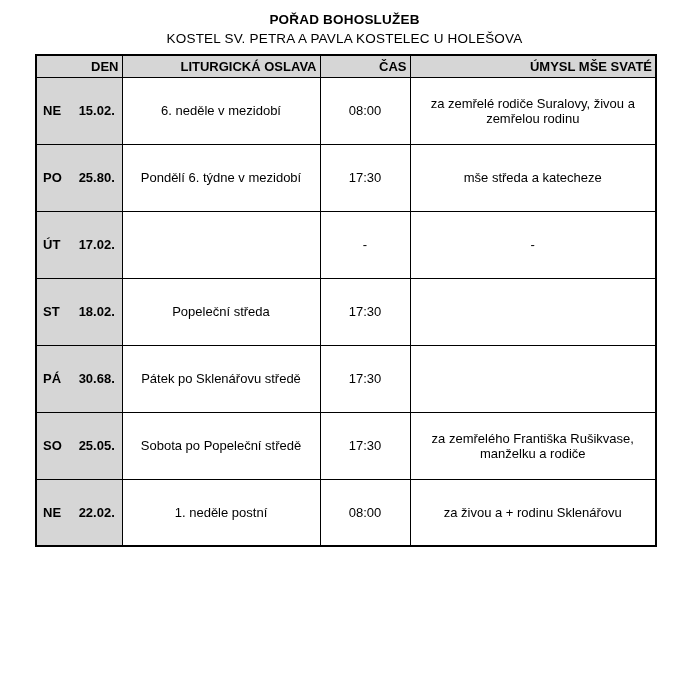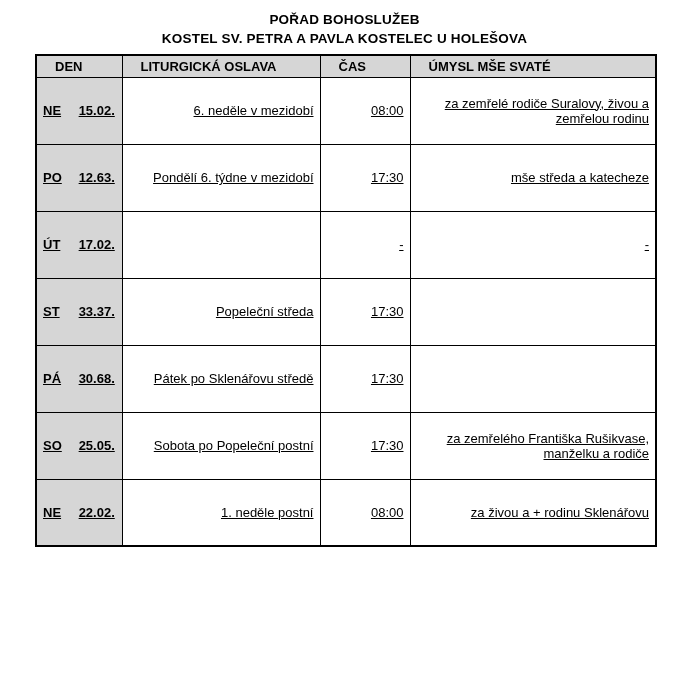--- a/index.html
+++ b/index.html
@@ -20,21 +20,21 @@
     margin-bottom: 2px;
   }
   .title-line1 {
     font-size: 13.5px;
     font-weight: bold;
     letter-spacing: 0.2px;
     margin: 2px 0;
   }
   .title-line2 {
     font-size: 13.5px;
-    font-weight: bold;
+    font-weight: normal;
     letter-spacing: 0.2px;
     margin: 4px 0;
   }
   .title-line3 {
     font-size: 12.5px;
     font-weight: normal;
     margin: 4px 0;
   }
   table.schedule {
     border-collapse: collapse;
@@ -46,40 +46,39 @@
   table.schedule th, table.schedule td {
     border: 1.5px solid #000000;
     font-size: 13px;
     vertical-align: middle;
     box-sizing: border-box;
   }
   table.schedule th {
     background: #d6d6d6;
     font-weight: bold;
     height: 22px;
-    padding: 2px 18px;
-    text-align: left;
+    padding: 2px 3px;
+    text-align: right;
   }
   col.c-den { width: 86px; }
   col.c-osl { width: 198px; }
   col.c-cas { width: 90px; }
   col.c-umy { width: 246px; }
   td.day-cell {
     background: #d6d6d6;
     font-weight: bold;
     text-align: left;
     padding-left: 6px;
     white-space: nowrap;
   }
-  td.day-cell .day-abbr { display: inline-block; min-width: 26px; text-decoration: underline; }
-  td.day-cell .day-date { display: inline-block; margin-left: 6px; text-decoration: underline; }
+  td.day-cell .day-abbr { display: inline-block; min-width: 26px; }
+  td.day-cell .day-date { display: inline-block; margin-left: 6px; }
   td.cell-center {
-    text-align: right;
+    text-align: center;
     padding: 2px 6px;
-    text-decoration: underline;
   }
   tr.data-row { height: 67px; }
 </style>
 </head>
 <body>
 
 <div class="page">
 
   <div class="title-block">
     <div class="title-line1">POŘAD BOHOSLUŽEB</div>
@@ -107,59 +106,59 @@
           <span class="day-abbr">NE</span>
           <span class="day-date">15.02.</span>
         </td>
         <td class="cell-center">6. neděle v mezidobí</td>
         <td class="cell-center">08:00</td>
         <td class="cell-center">za zemřelé rodiče Suralovy, živou a zemřelou rodinu</td>
       </tr>
       <tr class="data-row">
         <td class="day-cell">
           <span class="day-abbr">PO</span>
-          <span class="day-date">12.63.</span>
+          <span class="day-date">25.80.</span>
         </td>
         <td class="cell-center">Pondělí 6. týdne v mezidobí</td>
         <td class="cell-center">17:30</td>
         <td class="cell-center">mše středa a katecheze</td>
       </tr>
       <tr class="data-row">
         <td class="day-cell">
           <span class="day-abbr">ÚT</span>
           <span class="day-date">17.02.</span>
         </td>
         <td class="cell-center"></td>
         <td class="cell-center">-</td>
         <td class="cell-center">-</td>
       </tr>
       <tr class="data-row">
         <td class="day-cell">
           <span class="day-abbr">ST</span>
-          <span class="day-date">33.37.</span>
+          <span class="day-date">18.02.</span>
         </td>
         <td class="cell-center">Popeleční středa</td>
         <td class="cell-center">17:30</td>
         <td class="cell-center"></td>
       </tr>
       <tr class="data-row">
         <td class="day-cell">
           <span class="day-abbr">PÁ</span>
           <span class="day-date">30.68.</span>
         </td>
         <td class="cell-center">Pátek po Sklenářovu středě</td>
         <td class="cell-center">17:30</td>
         <td class="cell-center"></td>
       </tr>
       <tr class="data-row">
         <td class="day-cell">
           <span class="day-abbr">SO</span>
           <span class="day-date">25.05.</span>
         </td>
-        <td class="cell-center">Sobota po Popeleční postní</td>
+        <td class="cell-center">Sobota po Popeleční středě</td>
         <td class="cell-center">17:30</td>
         <td class="cell-center">za zemřelého Františka Rušikvase, manželku a rodiče</td>
       </tr>
       <tr class="data-row">
         <td class="day-cell">
           <span class="day-abbr">NE</span>
           <span class="day-date">22.02.</span>
         </td>
         <td class="cell-center">1. neděle postní</td>
         <td class="cell-center">08:00</td>

